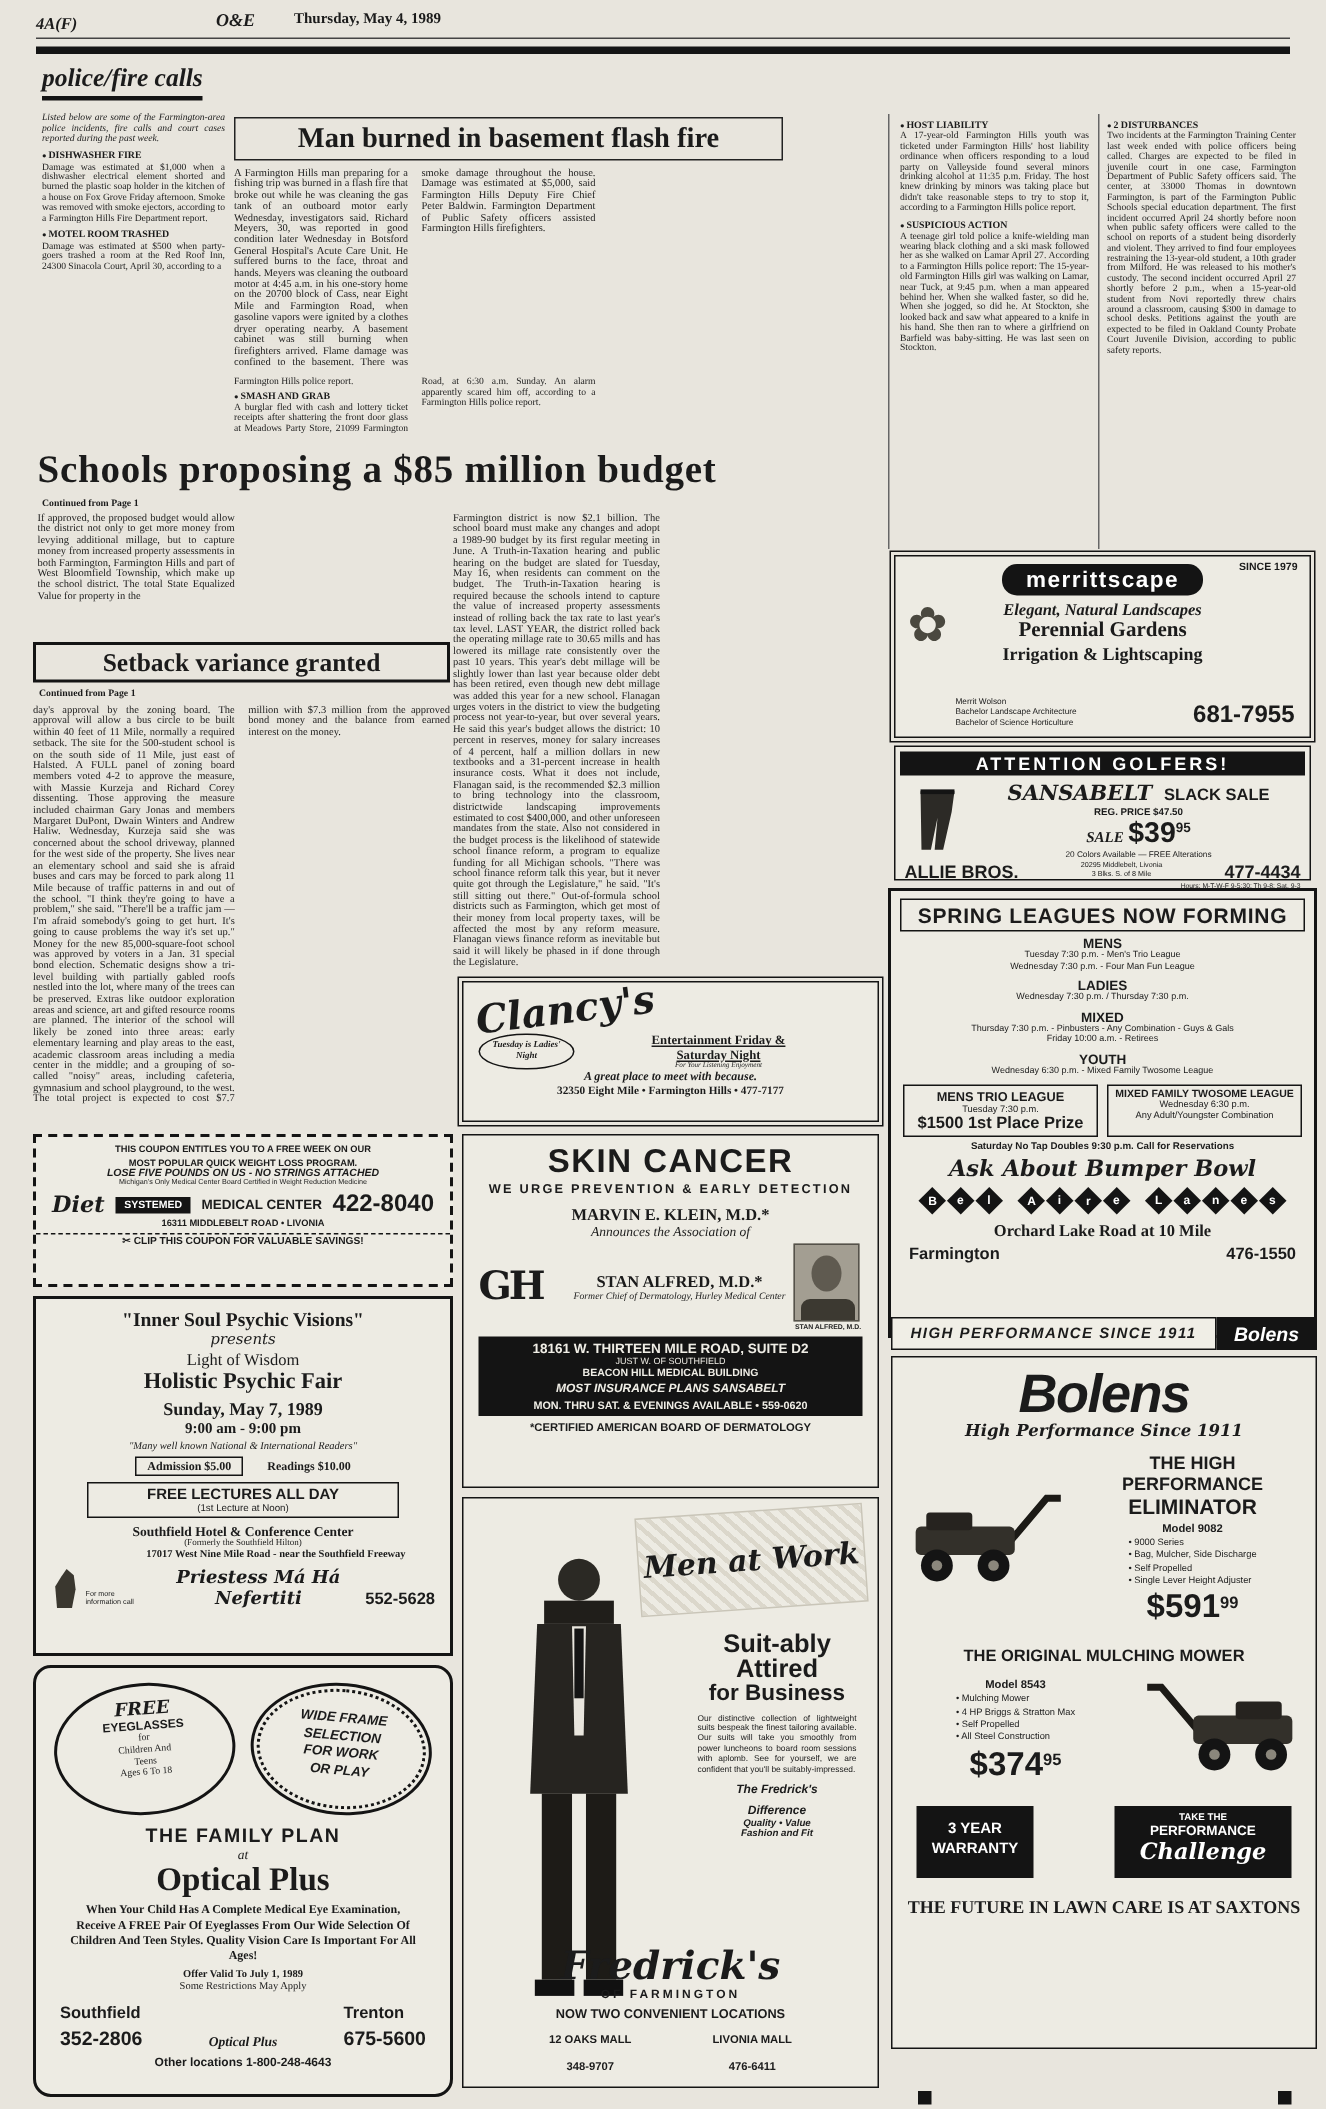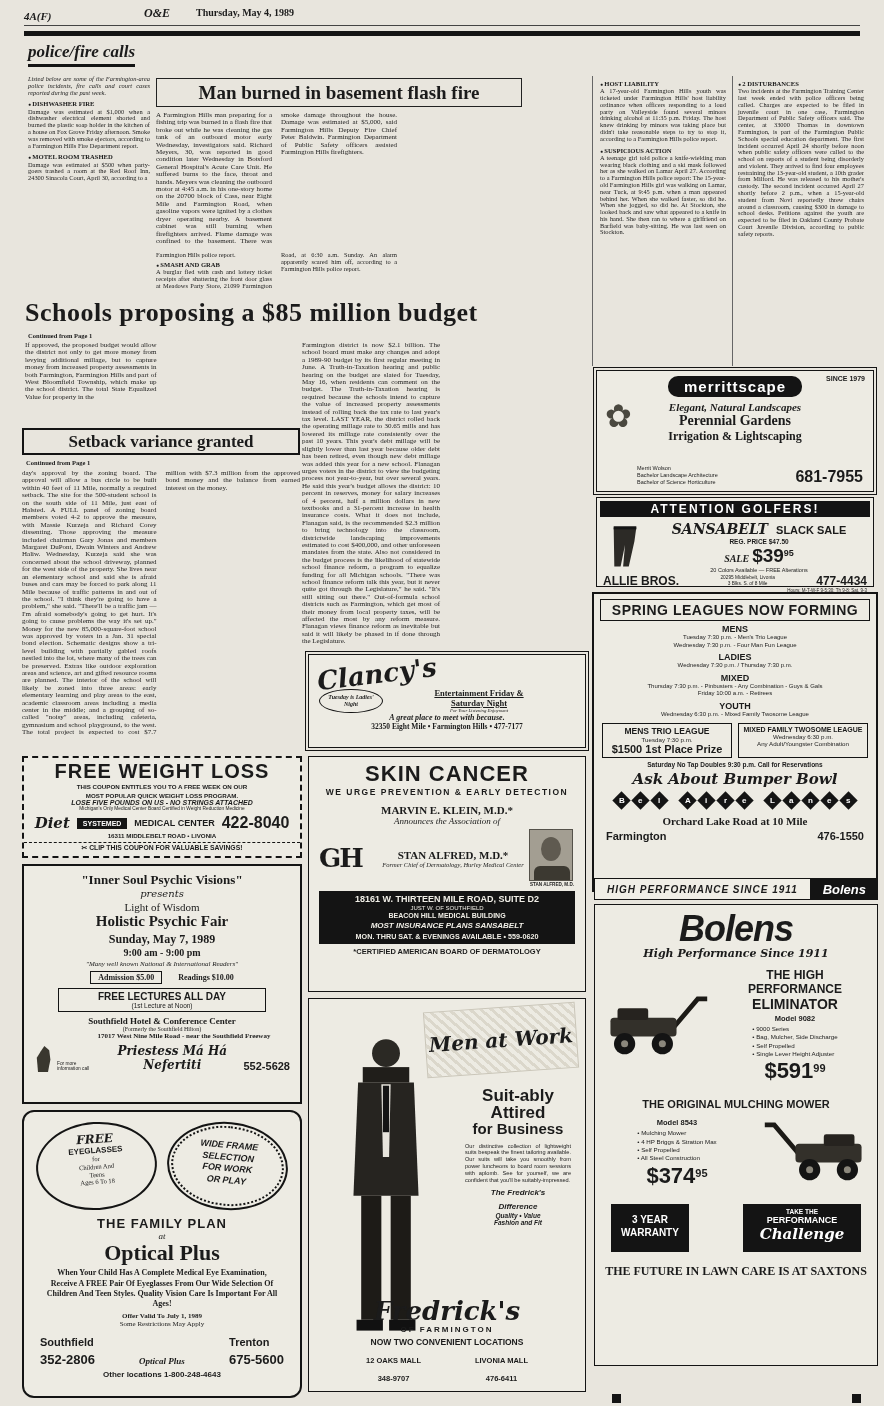--- a/index.html
+++ b/index.html
@@ -447,21 +447,20 @@
         <div class="cl-ent1">Entertainment Friday &amp;</div>
         <div class="cl-ent1">Saturday Night</div>
         <div class="cl-ent3">For Your Listening Enjoyment</div>
       </div>
     </div>
     <div class="cl-tag">A great place to meet with because.</div>
     <div class="cl-addr">32350 Eight Mile • Farmington Hills • 477-7177</div>
   </div>
 
   <div class="ad ad-weight">
-    <div class="wl-title">FREE WEIGHT LOSS</div>
     <div class="wl-l1">THIS COUPON ENTITLES YOU TO A FREE WEEK ON OUR</div>
     <div class="wl-l1">MOST POPULAR QUICK WEIGHT LOSS PROGRAM.</div>
     <div class="wl-bold">LOSE FIVE POUNDS ON US - NO STRINGS ATTACHED</div>
     <div class="wl-small">Michigan's Only Medical Center Board Certified in Weight Reduction Medicine</div>
     <div class="wl-brandrow">
       <span class="wl-diet">Diet</span>
       <span class="wl-sys">SYSTEMED</span>
       <span class="wl-mc">MEDICAL CENTER</span>
       <span class="wl-phone">422-8040</span>
     </div>

